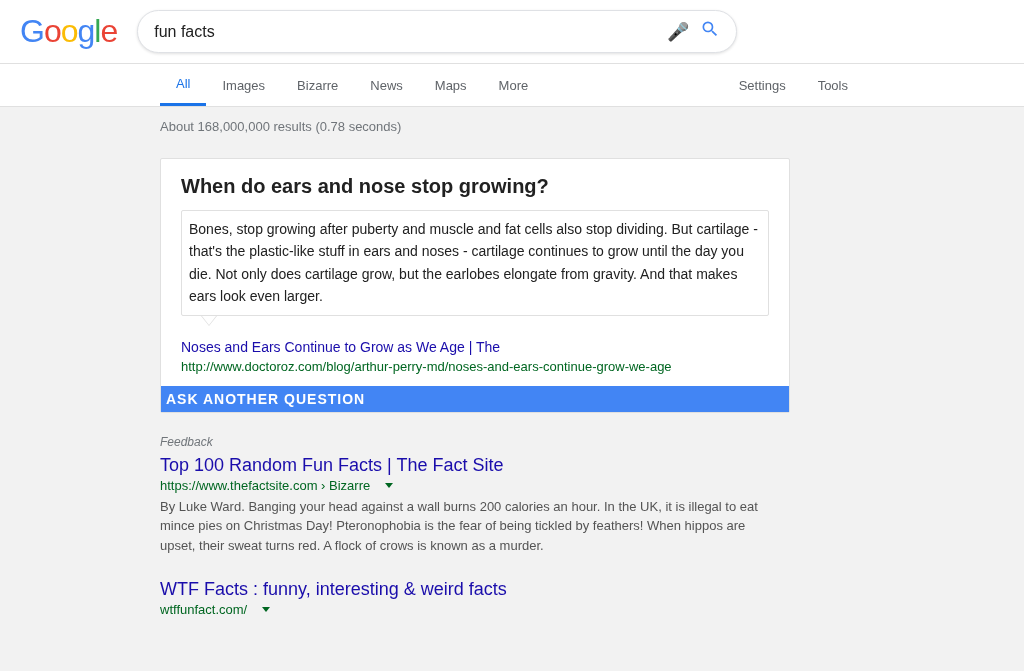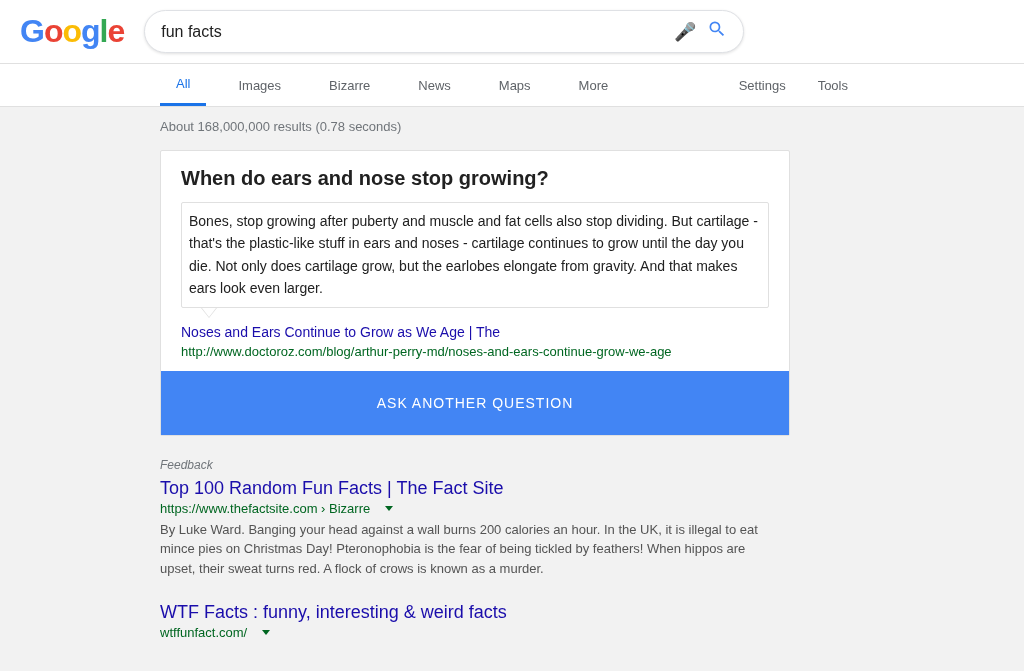--- a/index.html
+++ b/index.html
@@ -19,21 +19,21 @@
       border-bottom: 1px solid #e0e0e0;
       gap: 20px;
     }
 
     #logo-container {
       flex-shrink: 0;
     }
 
     .google-logo {
       font-size: 32px;
-      font-weight: bold;
+      font-weight: normal;
       letter-spacing: -1px;
       user-select: none;
     }
     .g-blue { color: #4285F4; }
     .g-red { color: #EA4335; }
     .g-yellow { color: #FBBC05; }
     .g-green { color: #34A853; }
 
     #search-bar-container {
       flex: 1;
@@ -81,21 +81,21 @@
       padding: 0 160px;
       display: flex;
       align-items: center;
       border-bottom: 1px solid #e0e0e0;
       gap: 0;
     }
 
     .nav-left {
       display: flex;
       align-items: center;
-      gap: 16px;
+      gap: 0;
       flex: 1;
     }
 
     .nav-right {
       display: flex;
       align-items: flex-start;
       gap: 0;
     }
 
     .nav-tab {
@@ -116,21 +116,21 @@
     
     #main {
       background: #f2f2f2;
       padding: 12px 20px 20px 160px;
       min-height: calc(100vh - 120px);
     }
 
     #results-count {
       color: #70757a;
       font-size: 13px;
-      margin-bottom: 16px;
+      margin-bottom: 24px;
     }
 
     
     #answer-box {
       background: #fff;
       border: 1px solid #e0e0e0;
       border-radius: 2px;
       max-width: 630px;
       padding: 16px 20px 0 20px;
       margin-bottom: 16px;
@@ -166,24 +166,24 @@
       font-size: 13px;
       margin-bottom: 12px;
     }
 
     #ask-another-btn {
       display: block;
       width: calc(100% + 40px);
       margin-left: -20px;
       background: #4285F4;
       color: #fff;
-      text-align: center;
-      padding: 24px;
+      text-align: left;
+      padding: 5px;
       font-size: 14px;
-      font-weight: normal;
+      font-weight: bold;
       letter-spacing: 1px;
       border: none;
       cursor: pointer;
       text-transform: uppercase;
     }
 
     #feedback-label {
       text-align: left;
       color: #70757a;
       font-size: 12px;
@@ -305,21 +305,21 @@
 
   <div id="results-count">About 168,000,000 results (0.78 seconds)</div>
 
   <div id="answer-box">
     <div id="answer-question">When do ears and nose stop growing?</div>
 
     <div id="answer-text-box-wrapper">
       <div id="answer-text-box">Bones, stop growing after puberty and muscle and fat cells also stop dividing. But cartilage - that's the plastic-like stuff in ears and noses - cartilage continues to grow until the day you die. Not only does cartilage grow, but the earlobes elongate from gravity. And that makes ears look even larger.</div>
     </div>
 
-    <div style="margin-top: 16px;">
+    <div style="margin-top: 23px;">
       <a id="answer-source-link" href="#">Noses and Ears Continue to Grow as We Age | The</a>
       <div id="answer-source-url">http://www.doctoroz.com/blog/arthur-perry-md/noses-and-ears-continue-grow-we-age</div>
     </div>
 
     <button id="ask-another-btn">ASK ANOTHER QUESTION</button>
   </div>
 
   <div id="feedback-label">Feedback</div>
 
   <div class="search-result">

